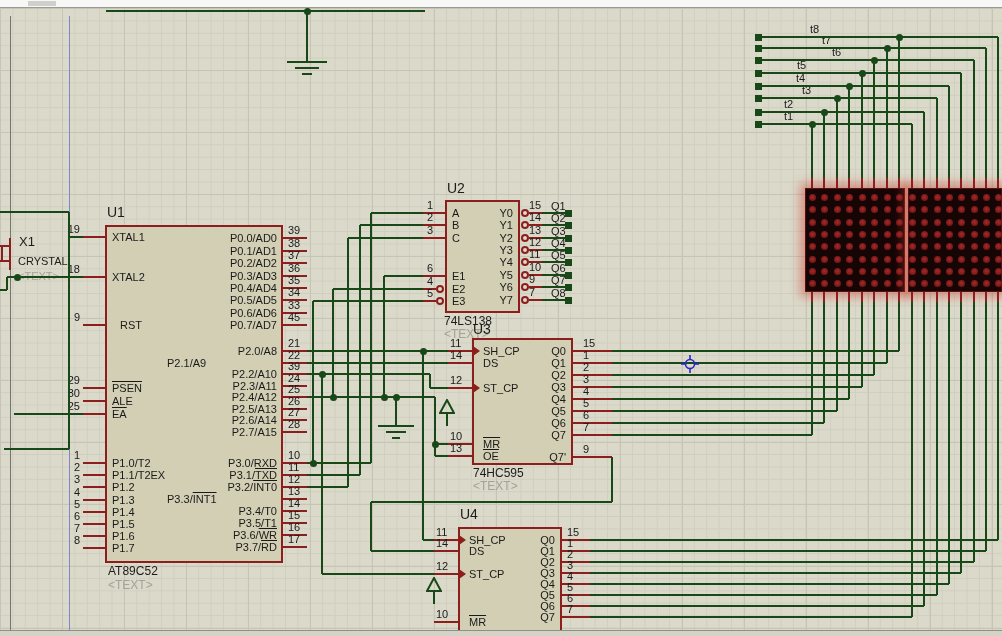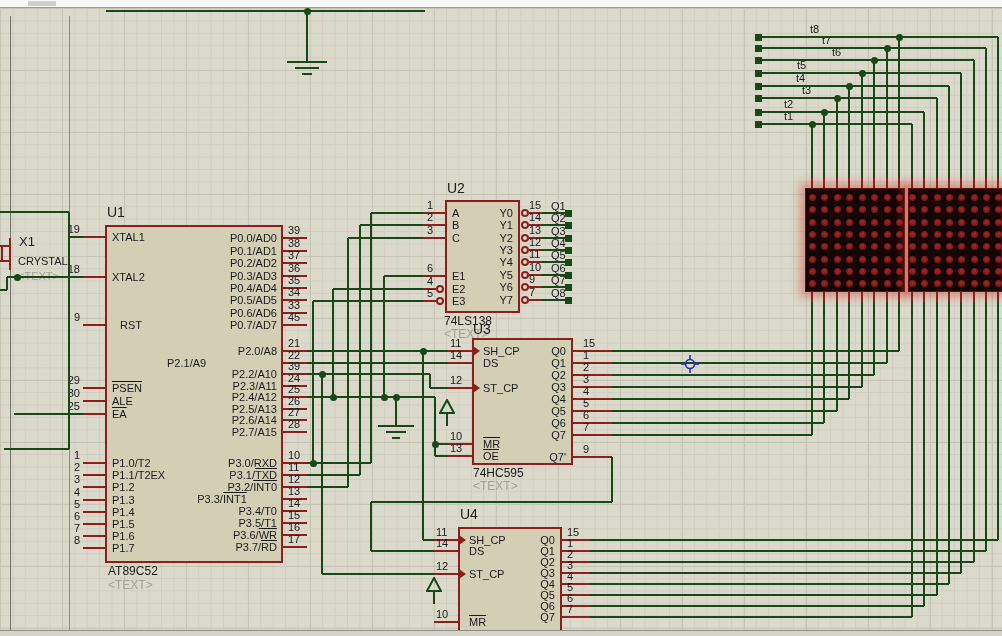--- a/index.html
+++ b/index.html
@@ -149,21 +149,21 @@
       <div class="num" style="left: 288px; top: 441px; width: 24px; text-align: left;">10</div>
       <div class="lbl" style="left: 167px; top: 449px; width: 110px; text-align: right;">P3.0/RXD</div>
       <div class="pin" style="left: 283px; top: 466px; width: 24px; height: 2px;"></div>
       <div class="num" style="left: 288px; top: 453px; width: 24px; text-align: left;">11</div>
       <div class="lbl" style="left: 167px; top: 461px; width: 110px; text-align: right;">P3.1/<span class="ov">TXD</span></div>
       <div class="pin" style="left: 283px; top: 478px; width: 24px; height: 2px;"></div>
       <div class="num" style="left: 288px; top: 465px; width: 24px; text-align: left;">12</div>
       <div class="lbl" style="left: 167px; top: 473px; width: 110px; text-align: right;">P3.2/<span class="ov">INT0</span></div>
       <div class="pin" style="left: 283px; top: 490px; width: 24px; height: 2px;"></div>
       <div class="num" style="left: 288px; top: 477px; width: 24px; text-align: left;">13</div>
-      <div class="lbl" style="left: 167px; top: 485px; width: 110px; text-align: center;">P3.3/<span class="ov">INT1</span></div>
+      <div class="lbl" style="left: 167px; top: 485px; width: 110px; text-align: left;">P3.3/<span class="ov">INT1</span></div>
       <div class="pin" style="left: 283px; top: 502px; width: 24px; height: 2px;"></div>
       <div class="num" style="left: 288px; top: 489px; width: 24px; text-align: left;">14</div>
       <div class="lbl" style="left: 167px; top: 497px; width: 110px; text-align: right;">P3.4/T0</div>
       <div class="pin" style="left: 283px; top: 514px; width: 24px; height: 2px;"></div>
       <div class="num" style="left: 288px; top: 501px; width: 24px; text-align: left;">15</div>
       <div class="lbl" style="left: 167px; top: 509px; width: 110px; text-align: right;">P3.5/T1</div>
       <div class="pin" style="left: 283px; top: 526px; width: 24px; height: 2px;"></div>
       <div class="num" style="left: 288px; top: 513px; width: 24px; text-align: left;">16</div>
       <div class="lbl" style="left: 167px; top: 521px; width: 110px; text-align: right;">P3.6/<span class="ov">WR</span></div>
       <div class="pin" style="left: 283px; top: 538px; width: 24px; height: 2px;"></div>

